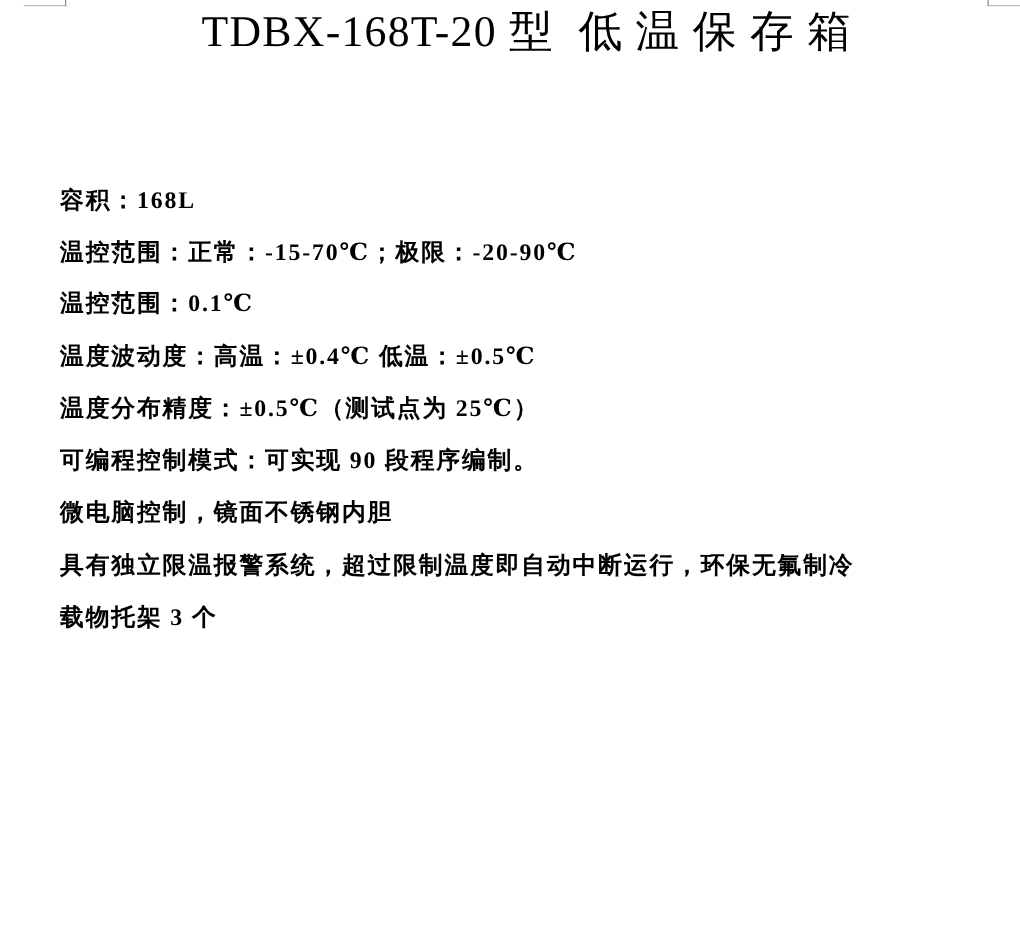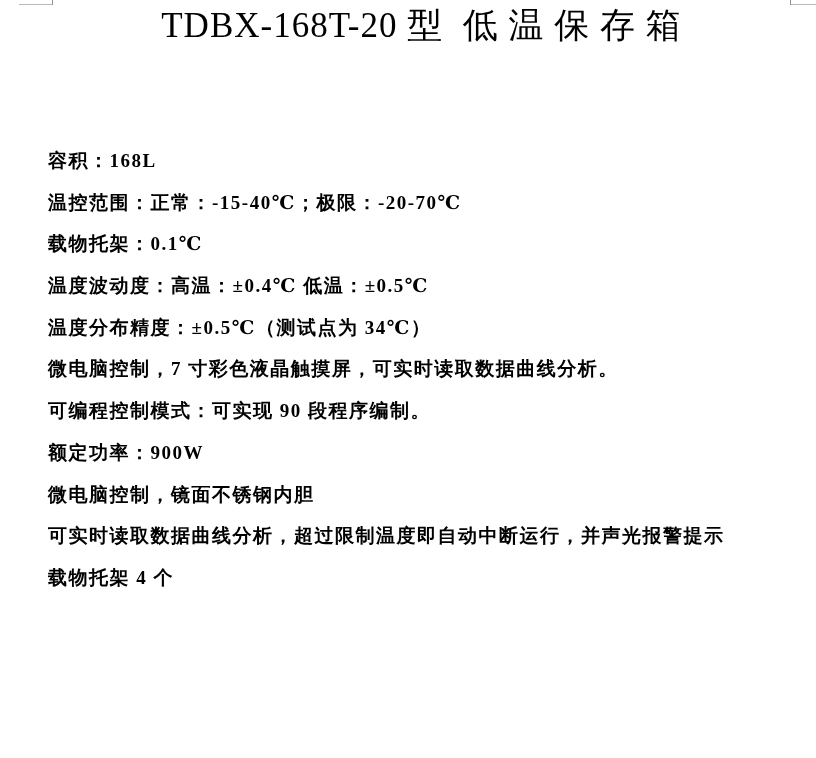--- a/index.html
+++ b/index.html
@@ -65,25 +65,23 @@
   <div class="crop v tl-v"></div>
   <div class="crop tr-h"></div>
   <div class="crop v tr-v"></div>
 
   <div class="title-block">
     <h1 class="title-line">TDBX-168T-20 型  低 温 保 存 箱</h1>
   </div>
 
   <div class="spec-list">
     <p class="spec-line">容积：168L</p>
-    <p class="spec-line">温控范围：正常：-15-40℃；极限：-20-70℃</p>
-    <p class="spec-line">载物托架：0.1℃</p>
+    <p class="spec-line">温控范围：正常：-15-70℃；极限：-20-90℃</p>
+    <p class="spec-line">温控范围：0.1℃</p>
     <p class="spec-line">温度波动度：高温：±0.4℃ 低温：±0.5℃</p>
-    <p class="spec-line">温度分布精度：±0.5℃（测试点为 34℃）</p>
-    <p class="spec-line">微电脑控制，7 寸彩色液晶触摸屏，可实时读取数据曲线分析。</p>
+    <p class="spec-line">温度分布精度：±0.5℃（测试点为 25℃）</p>
     <p class="spec-line">可编程控制模式：可实现 90 段程序编制。</p>
-    <p class="spec-line">额定功率：900W</p>
     <p class="spec-line">微电脑控制，镜面不锈钢内胆</p>
-    <p class="spec-line">可实时读取数据曲线分析，超过限制温度即自动中断运行，并声光报警提示</p>
-    <p class="spec-line">载物托架 4 个</p>
+    <p class="spec-line">具有独立限温报警系统，超过限制温度即自动中断运行，环保无氟制冷</p>
+    <p class="spec-line">载物托架 3 个</p>
   </div>
 
 </div>
 
 </body></html>

